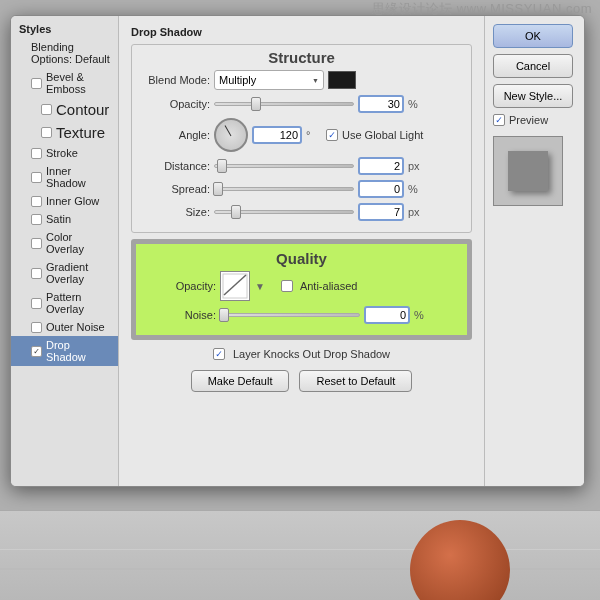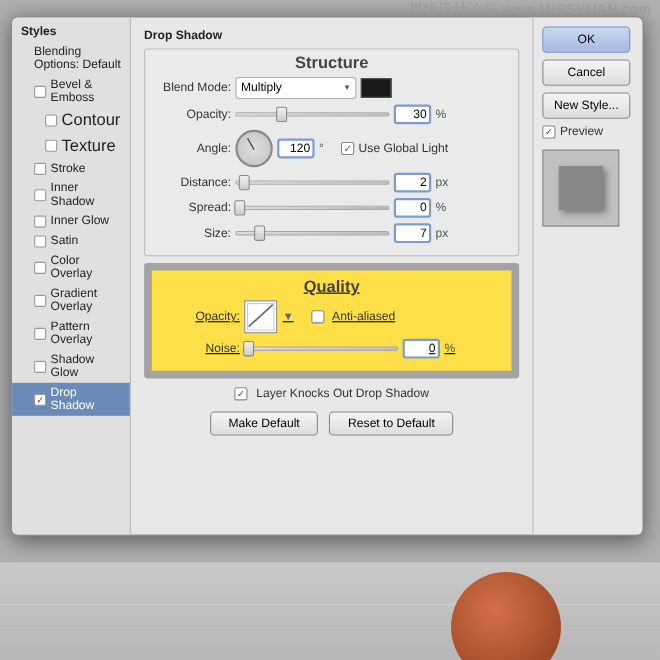--- a/index.html
+++ b/index.html
@@ -180,21 +180,21 @@
       height: 14px;
       background: linear-gradient(to bottom, #f0f0f0, #ccc);
       border: 1px solid #888;
       border-radius: 2px;
       top: -6px;
       transform: translateX(-50%);
     }
 
     
     .num-input {
-      width: 34px;
+      width: 46px;
       height: 18px;
       border: 2px solid #7a9cd4;
       border-radius: 3px;
       text-align: right;
       padding: 0 2px;
       font-size: 11px;
       background: white;
     }
 
     .unit-label {
@@ -242,26 +242,25 @@
     }
 
     .check-box.checked::after {
       content: '✓';
       font-size: 9px;
       color: #2255cc;
     }
 
     
     .quality-section {
-      border: 7px solid #a3a3a3;
+      border: 5px solid #a3a3a3;
       border-radius: 3px;
       padding: 6px 10px;
       margin-top: 6px;
-      background: #fde047;
-      text-decoration: underline;
+      background: #bef264;
     }
 
     
     .contour-preview {
       width: 30px;
       height: 30px;
       border: 1px solid #888;
       background: white;
       display: flex;
       align-items: center;
@@ -466,21 +465,21 @@
         <span>Gradient Overlay</span>
       </div>
 
       <div class="sidebar-item">
         <span class="checkbox"></span>
         <span>Pattern Overlay</span>
       </div>
 
       <div class="sidebar-item">
         <span class="checkbox"></span>
-        <span>Shadow Glow</span>
+        <span>Outer Noise</span>
       </div>
 
       <div class="sidebar-item active">
         <span class="checkbox checked"></span>
         <span>Drop Shadow</span>
       </div>
     </div>
 
     <div class="main-content">
       <div class="section-title">Drop Shadow</div>
@@ -503,21 +502,21 @@
           </div>
           <input class="num-input" type="text" value="30" style="">
           <span class="unit-label">%</span>
         </div>
 
         <div class="field-row">
           <span class="field-label">Angle:</span>
           <div class="angle-dial">
             <div class="angle-dial-line"></div>
           </div>
-          <input class="num-input" type="text" value="120" style="width: 34px;">
+          <input class="num-input" type="text" value="120" style="width: 50px;">
           <span class="unit-label">°</span>
           <span class="check-box checked"></span>
           <span style="font-size:11px; color:#333;">Use Global Light</span>
         </div>
 
         <div class="field-row">
           <span class="field-label">Distance:</span>
           <div class="slider-track" style="max-width:140px;">
             <div class="slider-thumb" style="left: 5%;"></div>
           </div>

